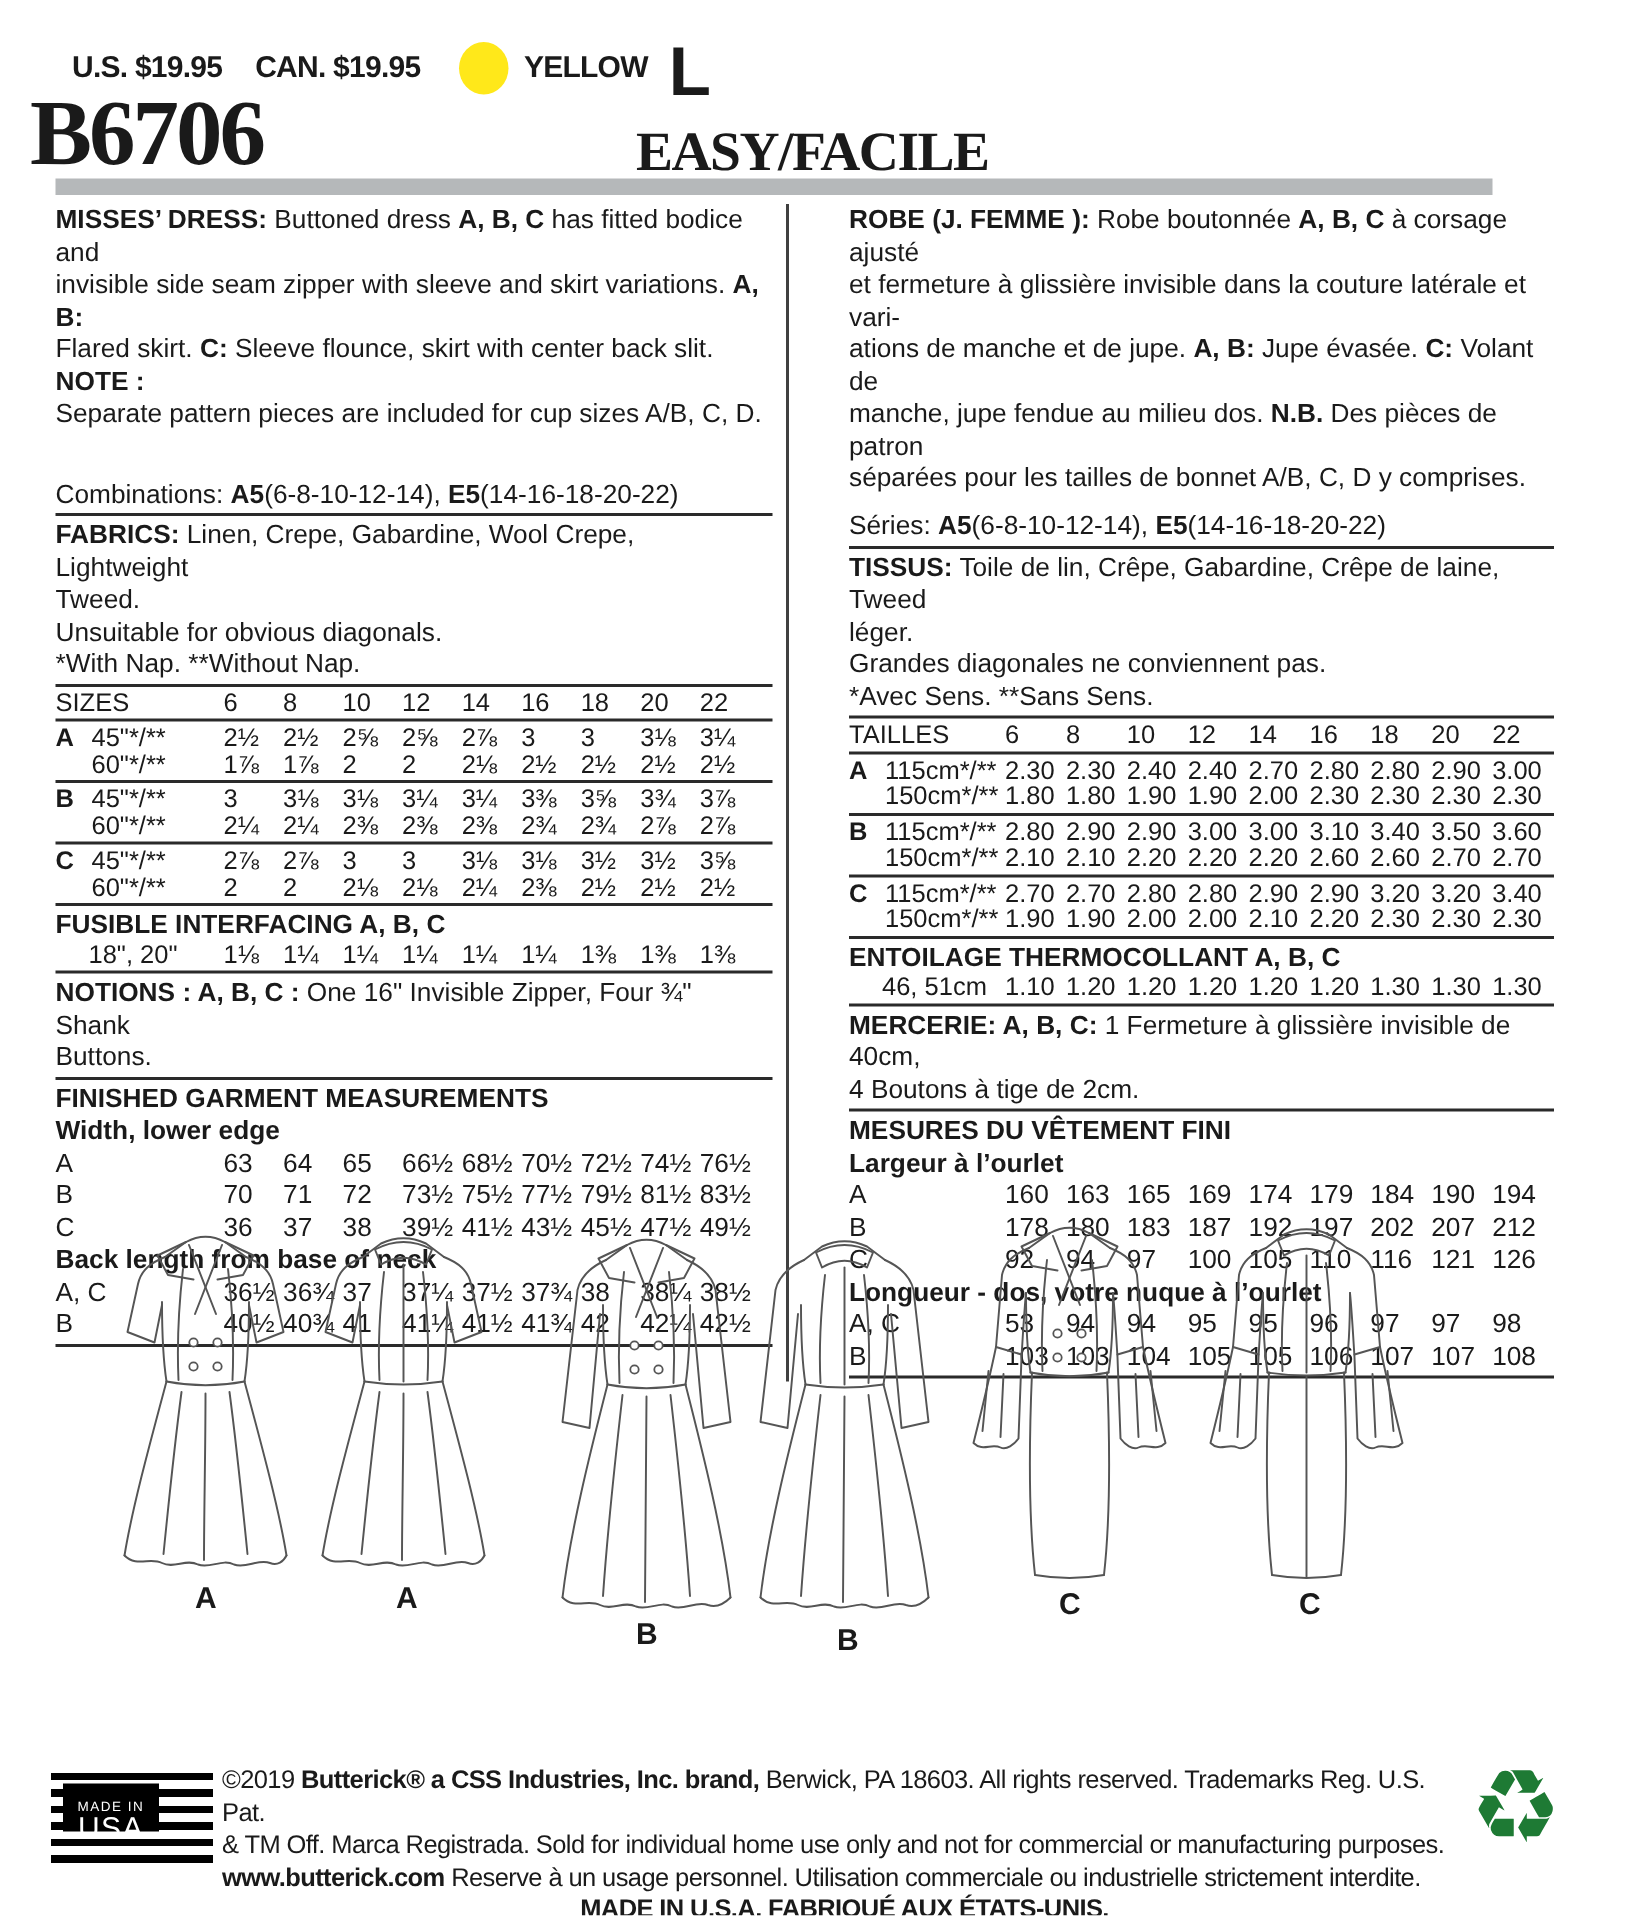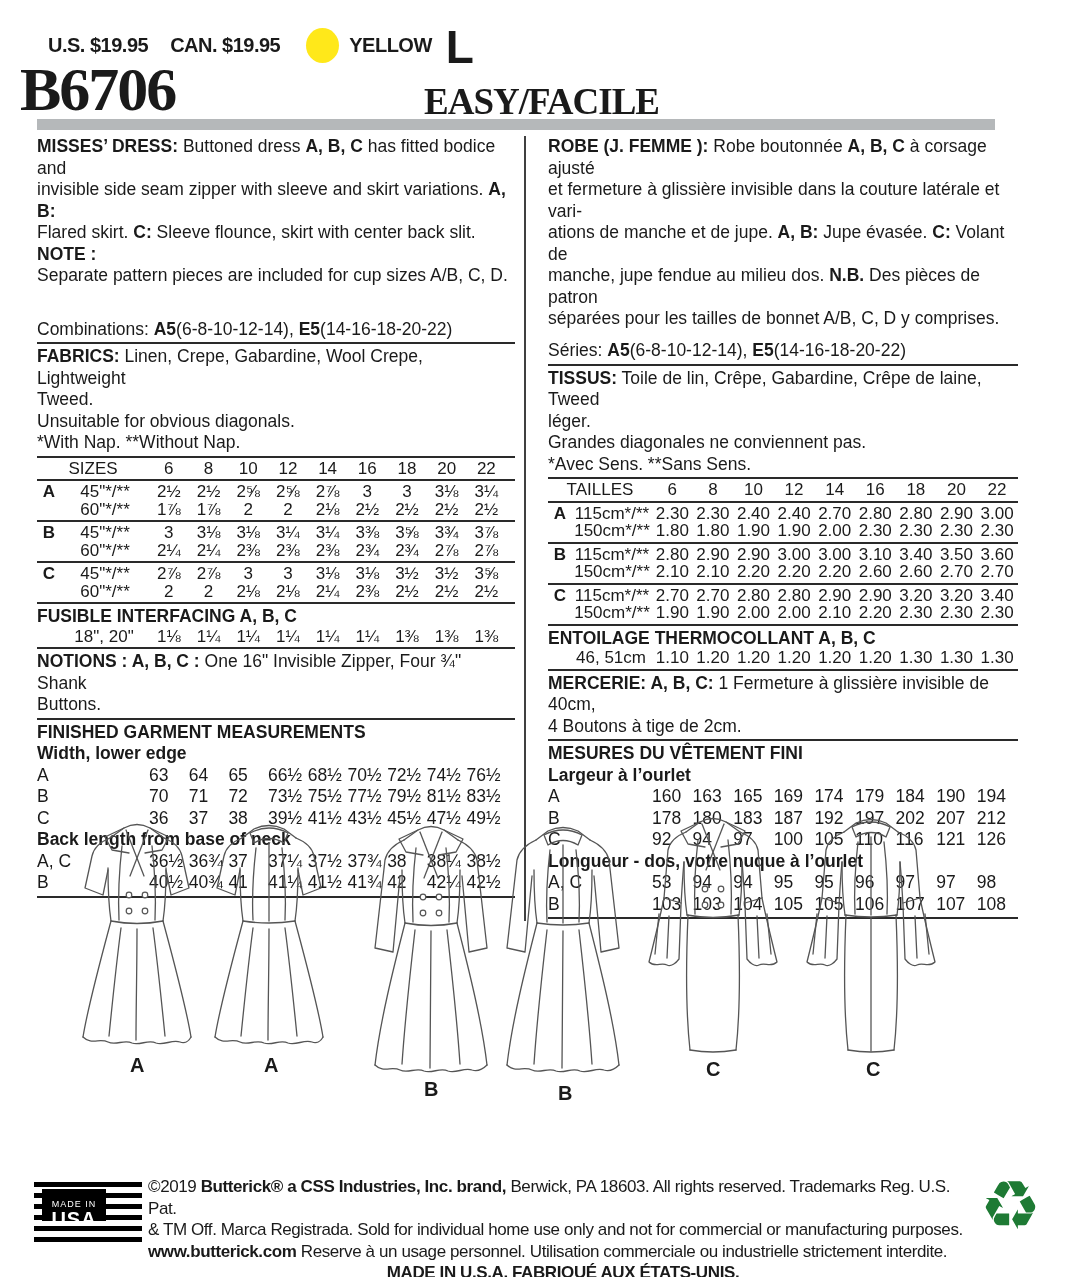--- a/index.html
+++ b/index.html
@@ -12,27 +12,27 @@
   .dot{width:33px;height:35px;border-radius:50%;margin:0 10px 0 26px;}
   .size-letter{font-size:46px;font-weight:bold;margin-left:14px;line-height:1;transform:translateY(2px);}
   .pattern-number{position:absolute;top:58px;left:20px;font-family:"Liberation Serif",serif;
                   font-weight:bold;font-size:62px;letter-spacing:-2px;line-height:1;}
   .difficulty{position:absolute;top:80px;left:0;width:1083px;text-align:center;
               font-family:"Liberation Serif",serif;font-weight:bold;font-size:37px;letter-spacing:-1px;}
   .graybar{position:absolute;top:119px;left:37px;width:958px;height:11px;background:#b5b8ba;}
   
   .cols{position:absolute;top:136px;left:0;display:flex;font-size:17.5px;line-height:21.5px;}
   .col-en{width:478px;margin-left:37px;padding-right:9px;border-right:2px solid #404040;}
-  .col-fr{width:470px;padding-left:22px;}
+  .col-fr{width:470px;padding-left:22px;margin-left:18px;}
   .ln{min-height:21.5px;}
   .b{font-weight:bold;}
   .rule{border-top:2px solid #2a2a2a;height:0;margin:2px 0;}
   .sp-en{height:32px;} .sp-fr{height:10.5px;}
   
-  .tr{display:grid;line-height:17.5px;font-size:17px;align-items:baseline;text-align:center;}
+  .tr{display:grid;line-height:17.5px;font-size:17px;align-items:baseline;}
   .tr-en{grid-template-columns:24px 88px repeat(9,39.7px);}
   .tr-fr{grid-template-columns:24px 80px repeat(9,40.6px);}
   .tr .cell{white-space:nowrap;}
   .mr{display:grid;line-height:21.5px;font-size:17.5px;}
   .mr-en{grid-template-columns:112px repeat(9,39.7px);}
   .mr-fr{grid-template-columns:104px repeat(9,40.6px);}
   .mr .cell{white-space:nowrap;}
   .indent1{padding-left:22px;}
   .span2{grid-column:1 / 3;}
   
@@ -41,21 +41,21 @@
   .art{stroke:#555;stroke-width:1.3;fill:none;stroke-linecap:round;stroke-linejoin:round;}
   .btn{stroke:#555;stroke-width:1.2;fill:#fff;}
   .figlabel{font-family:"Liberation Sans",sans-serif;font-weight:bold;font-size:20px;fill:#1a1a1a;stroke:none;}
   
   .footer{position:absolute;top:1176px;left:34px;width:1040px;display:flex;align-items:flex-start;}
   .flag{position:relative;width:108px;height:62px;flex:none;margin-top:6px;
         background:repeating-linear-gradient(180deg,#000 0 5px,#fff 5px 11px);}
   .flag-box{position:absolute;top:7px;left:8px;width:64px;height:32px;background:#000;color:#fff;
             text-align:center;line-height:1;}
   .flag-box .t1{font-size:9px;letter-spacing:1px;padding-top:11px;}
-  .flag-box .t2{font-size:20px;font-weight:bold;letter-spacing:1px;}
+  .flag-box .t2{font-size:20px;font-weight:normal;letter-spacing:1px;}
   .foot-text{width:830px;margin-left:6px;font-size:17px;line-height:21.5px;letter-spacing:-0.4px;}
   .foot-center{text-align:center;font-weight:bold;}
   .recycle{flex:none;font-size:68px;line-height:58px;margin-left:2px;}
 </style>
 </head>
 <body>
 
 <div class="sheet">
 
   <div class="price-row">

